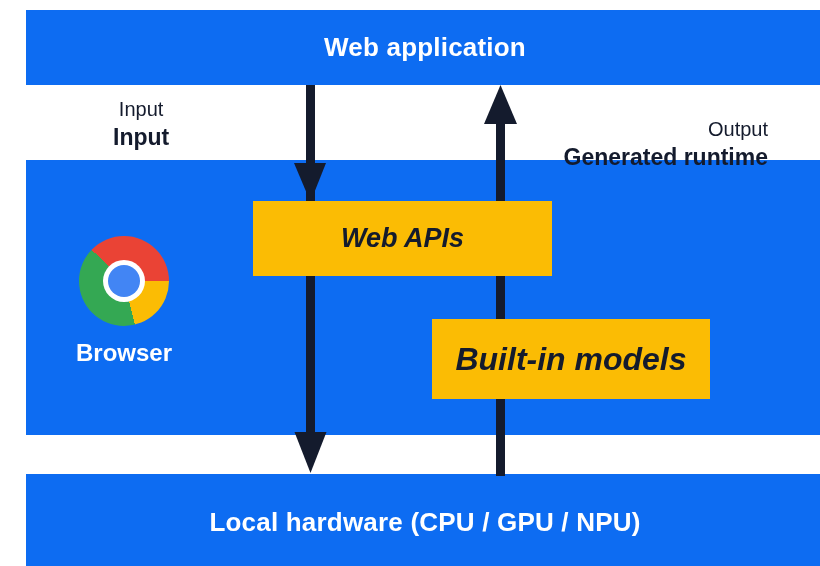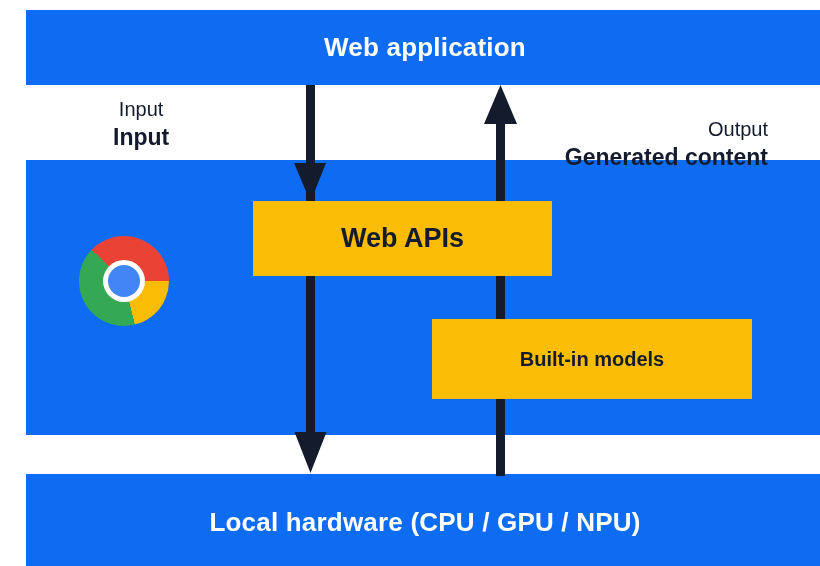--- a/index.html
+++ b/index.html
@@ -37,22 +37,22 @@
   .arrow { fill:var(--dark,#141b2d); }
 
   
   .ybox {
     position:absolute; z-index:10;
     background:var(--yellow,#fbbc04);
     color:var(--dark,#141b2d); font-weight:bold; text-align:center;
     display:flex; flex-direction:column; align-items:center; justify-content:center;
   }
   .ybox.web-apis { left:253px; top:201px; width:299px; height:75px; font-size:27px; }
-  .ybox.builtin  { left:432px; top:319px; width:320px; height:80px; font-size:20px; line-height:32px;align-items:center; }
-  .ybox span { display:block; }
+  .ybox.builtin  { left:432px; top:319px; width:278px; height:80px; font-size:32px; line-height:32px;align-items:center; }
+  .ybox span { display:block;font-style:italic; }
 
   
   .browser-block { position:absolute; left:68px; top:236px; width:112px; z-index:6; text-align:center; }
   .chrome-icon {
     width:90px; height:90px; margin:0 auto; border-radius:50%; position:relative;
     background:conic-gradient(
       var(--chrome_red,#ea4335) 0deg 90deg,
       var(--chrome_yellow,#fbbc04) 90deg 166deg,
       var(--chrome_green,#34a853) 166deg 314deg,
       var(--chrome_red,#ea4335) 314deg 360deg);
@@ -78,35 +78,36 @@
     <span class="band-title">Web application</span>
   </div>
 
   <div class="io input">
     <span class="caption">Input</span>
     <span class="value">Input</span>
   </div>
 
   <div class="io output">
     <span class="caption">Output</span>
-    <span class="value">Generated content</span>
+    <span class="value">Generated runtime</span>
   </div>
 
   <div class="band middle"></div>
 
   <svg class="arrows" width="820" height="566" viewBox="0 0 820 566" aria-hidden="true">
     <rect class="arrow" x="306" y="85" width="9" height="352"></rect>
     <polygon class="arrow" points="294,163 326,163 310.5,202"></polygon>
     <polygon class="arrow" points="294.5,432 326.5,432 310.5,473"></polygon>
     <rect class="arrow" x="496" y="121" width="9" height="355"></rect>
     <polygon class="arrow" points="484,124 517,124 500.5,85"></polygon>
   </svg>
 
   <div class="browser-block">
     <div class="chrome-icon"></div>
+    <div class="browser-label">Browser</div>
   </div>
 
   <div class="ybox web-apis">
     <span>Web APIs</span>
   </div>
 
   <div class="ybox builtin">
     <span>Built-in models</span>
   </div>
 

